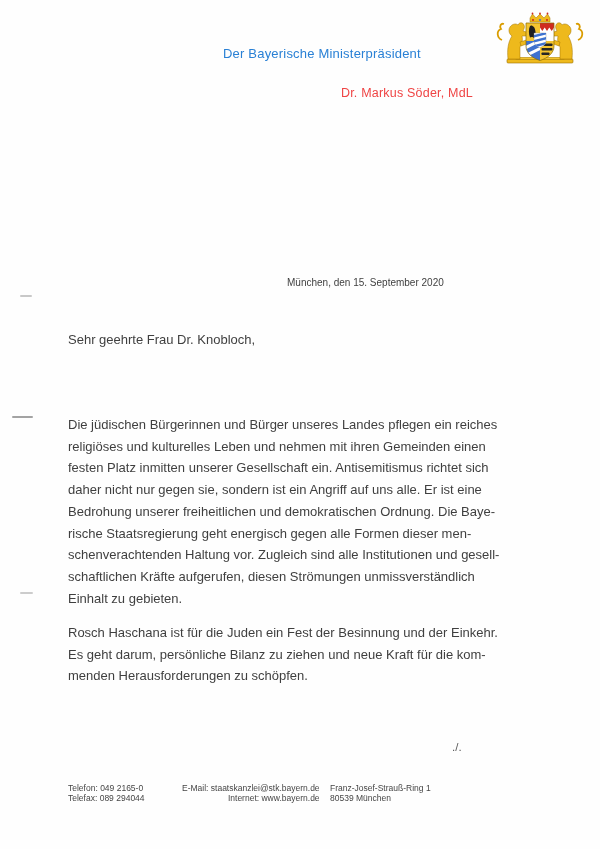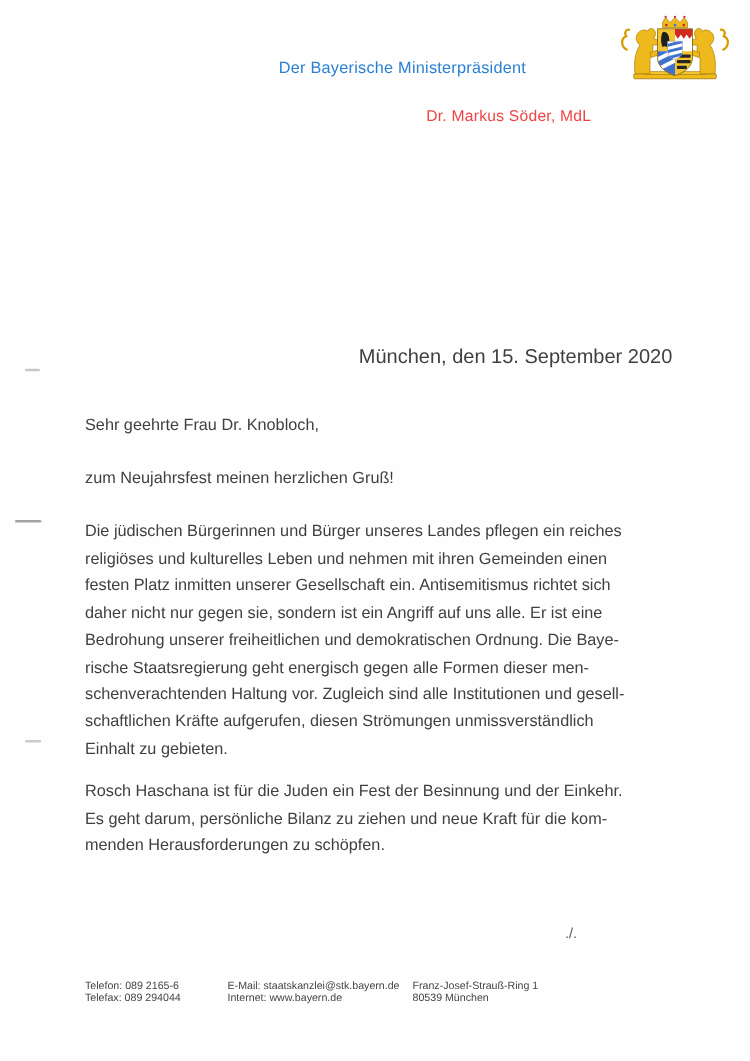--- a/index.html
+++ b/index.html
@@ -19,21 +19,21 @@
     position: absolute; left: 223px; top: 46px; width: 300px;
     margin: 0; font-size: 13px; font-weight: 400; letter-spacing: 0.2px;
     color: var(--title-blue, #2980d5);
   }
   .lh-name {
     position: absolute; left: 223px; top: 86px; width: 250px;
     text-align: right; font-size: 12.5px; color: #ef4444; letter-spacing: 0.2px;
   }
 
   
-  .dateline { position: absolute; left: 287px; top: 277px; font-size: 16px; }
+  .dateline { position: absolute; left: 287px; top: 277px; font-size: 10px; }
 
   
   .salutation { position: absolute; left: 68px; top: 332px; font-size: 13px; text-align: right; }
   .greeting   { position: absolute; left: 68px; top: 374px; font-size: 13px; }
   .para {
     position: absolute; left: 68px; width: 440px;
     font-size: 13px; line-height: 21.7px; white-space: pre-line;
   }
   .p1 { top: 414px; }
   .p2 { top: 622px; }
@@ -44,21 +44,21 @@
   .fm1 { left: 20px; top: 295px; width: 12px; height: 1.5px; background: #c8c8c8; }
   .fm2 { left: 12px; top: 416px; width: 21px; height: 1.6px; background: #a3a3a3; }
   .fm3 { left: 20px; top: 592px; width: 13px; height: 1.5px; background: #cccccc; }
 
   
   .f-col {
     position: absolute; top: 783px;
     font-size: 8.5px; line-height: 10.4px; white-space: pre-line; color: #454545;
   }
   .f1 { left: 68px; }
-  .f2 { left: 182px; }
+  .f2 { left: 182px; text-align: right; }
   .f3 { left: 330px; width: 160px; text-align: left; }
 </style>
 </head>
 <body>
 
 <div class="page">
 
   <div class="foldmark fm1"></div>
   <div class="foldmark fm2"></div>
   <div class="foldmark fm3"></div>
@@ -120,39 +120,38 @@
       <line x1="41" y1="36.5" x2="55" y2="33" stroke="#3f72cf" stroke-width="2.4"></line>
     </g>
   </svg>
 
   <h1 class="lh-title">Der Bayerische Ministerpräsident</h1>
   <div class="lh-name">Dr. Markus Söder, MdL</div>
 
   <div class="dateline">München, den 15. September 2020</div>
 
   <div class="salutation">Sehr geehrte Frau Dr. Knobloch,</div>
-  <div class="greeting">zum Neujahrsfest meinen herzlichen Gruß!</div>
 
   <div class="para p1">Die jüdischen Bürgerinnen und Bürger unseres Landes pflegen ein reiches
 religiöses und kulturelles Leben und nehmen mit ihren Gemeinden einen
 festen Platz inmitten unserer Gesellschaft ein. Antisemitismus richtet sich
 daher nicht nur gegen sie, sondern ist ein Angriff auf uns alle. Er ist eine
 Bedrohung unserer freiheitlichen und demokratischen Ordnung. Die Baye-
 rische Staatsregierung geht energisch gegen alle Formen dieser men-
 schenverachtenden Haltung vor. Zugleich sind alle Institutionen und gesell-
 schaftlichen Kräfte aufgerufen, diesen Strömungen unmissverständlich
 Einhalt zu gebieten.</div>
   <div class="para p2">Rosch Haschana ist für die Juden ein Fest der Besinnung und der Einkehr.
 Es geht darum, persönliche Bilanz zu ziehen und neue Kraft für die kom-
 menden Herausforderungen zu schöpfen.</div>
 
   <div class="cont-mark">./.</div>
 
   <footer>
-    <div class="f-col f1">Telefon: 089 2165-6
+    <div class="f-col f1">Telefon: 049 2165-0
 Telefax: 089 294044</div>
     <div class="f-col f2">E-Mail: staatskanzlei@stk.bayern.de
 Internet: www.bayern.de</div>
     <div class="f-col f3">Franz-Josef-Strauß-Ring 1
 80539 München</div>
   </footer>
 
 </div>
 
 </body></html>

